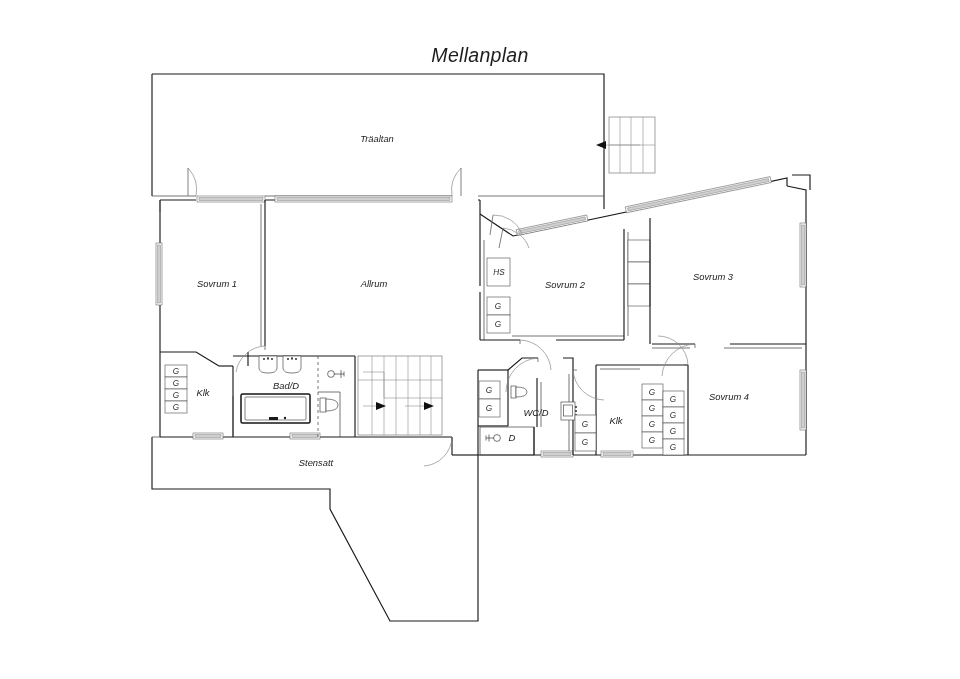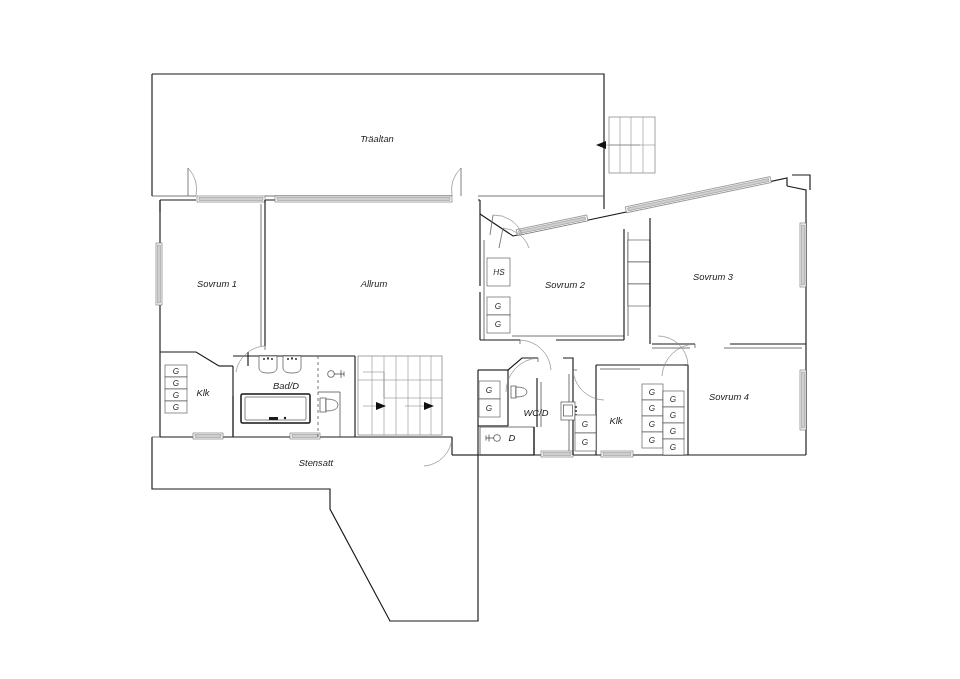--- a/index.html
+++ b/index.html
@@ -67,20 +67,21 @@
     fill: #2a2a2a;
     text-anchor: middle;
     dominant-baseline: middle;
   }
 </style>
 </head>
 <body>
 
 <div id="plan-root">
 
+  <div id="title">Mellanplan</div>
 
   <svg id="floorplan" width="960" height="679" viewBox="0 0 960 679">
 
     <g>
       <path class="outline" d="M152,74 L604,74 L604,182 L604,209"></path>
       <path class="outline" d="M152,74 L152,196"></path>
 
       <path class="wall-thin" d="M152,196 L196,196"></path>
       <path class="wall-thin" d="M265,196 L452,196"></path>
       <path class="wall-thin" d="M478,196 L604,196"></path>

